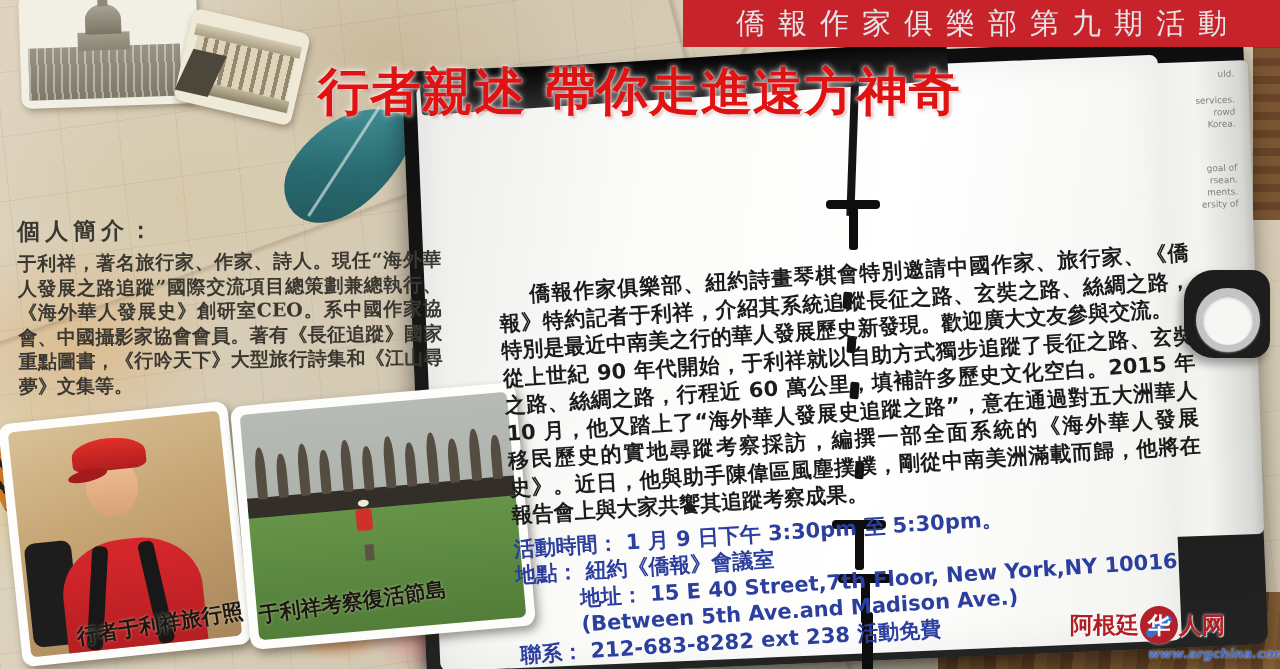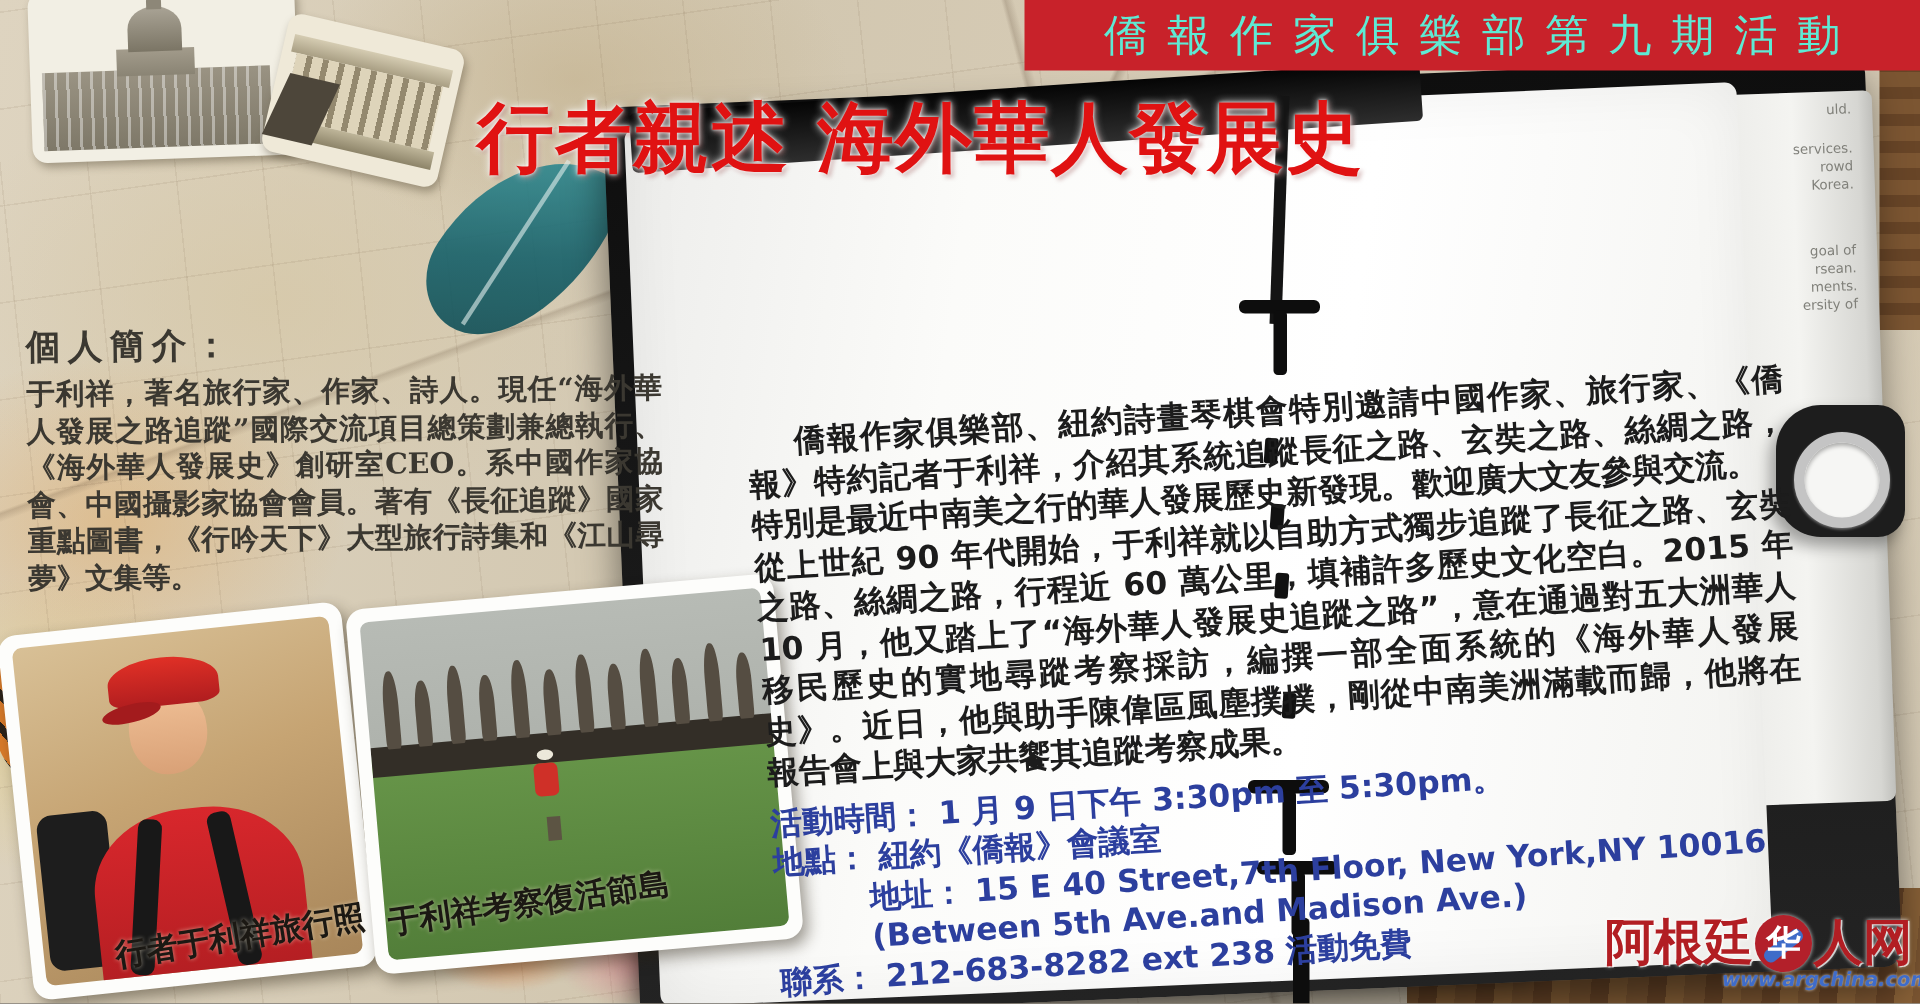--- a/index.html
+++ b/index.html
@@ -95,21 +95,21 @@
   .ring-long{position:absolute;left:862px;top:612px;width:11px;height:60px;background:#0d0d0d;border-radius:3px;}
   .ring-tab{position:absolute;left:1184px;top:270px;width:86px;height:88px;background:#1d1d1d;
     border-radius:30px 18px 18px 30px;box-shadow:-4px 6px 10px rgba(0,0,0,.35);}
   .ring-tab .ring{position:absolute;left:12px;top:18px;width:50px;height:50px;border-radius:50%;
     background:#f6f6f4;border:7px solid #c4c4c4;
     box-shadow:inset 0 2px 3px rgba(0,0,0,.3),0 1px 2px rgba(255,255,255,.4);}
 
   
   .banner{position:absolute;left:683px;top:0;width:597px;height:47px;background:#c8222a;
     display:flex;align-items:center;justify-content:center;}
-  .banner span{color:#5eead4;font-family:Liberation Serif, serif;font-size:29px;
+  .banner span{color:#e5e5e5;font-family:Liberation Serif, serif;font-size:29px;
     letter-spacing:13px;white-space:nowrap;padding-left:13px;}
   .subtitle{position:absolute;left:318px;top:58px;color:#e01212;font-weight:900;
     font-size:51px;letter-spacing:1px;white-space:nowrap;
     text-shadow:0 0 6px rgba(255,255,255,.95),0 0 2px rgba(255,255,255,.9),2px 2px 3px rgba(120,30,30,.35);}
   .main-title{position:absolute;left:156px;top:120px;color:#fcfcfa;font-weight:700;
     font-family:"DejaVu Serif",serif;font-size:66px;white-space:nowrap;
     text-shadow:4px 5px 7px rgba(0,0,0,.55),2px 2px 2px rgba(60,60,60,.55),-1px -1px 2px rgba(120,120,120,.35);}
   .bio{position:absolute;left:18px;top:214px;width:424px;color:#3b3831;
     font-family:"DejaVu Serif",serif;font-weight:600;transform:rotate(-.6deg);}
   .bio h3{margin:0 0 4px 0;font-size:23px;letter-spacing:5px;font-weight:700;}
@@ -153,21 +153,21 @@
     background:#cf3028;border-radius:4px;}
   .photoB .legs{position:absolute;left:42%;top:62%;width:9px;height:16px;background:#5c5443;}
   .photoB .hat{position:absolute;left:41%;top:42%;width:11px;height:7px;border-radius:50%;background:#ece8da;}
   .caption{position:absolute;color:#1b1813;font-size:21px;font-weight:700;
     font-family:"DejaVu Serif",serif;white-space:nowrap;text-shadow:0 0 3px rgba(235,225,200,.6);}
   .capA{left:76px;top:610px;transform:rotate(-9deg);}
   .capB{left:258px;top:588px;transform:rotate(-8deg);}
 
   
   .watermark{position:absolute;left:1070px;top:606px;display:flex;align-items:center;}
-  .watermark .wm-txt{color:#b21e23;font-size:33px;font-weight:900;
+  .watermark .wm-txt{color:#b21e23;font-size:23px;font-weight:900;
     text-shadow:0 0 3px rgba(255,255,255,.9),1px 1px 0 rgba(255,255,255,.7);white-space:nowrap;}
   .wm-logo{position:relative;width:38px;height:38px;border-radius:50%;background:#b3202a;
     display:flex;align-items:center;justify-content:center;margin:0 1px;
     box-shadow:0 0 3px rgba(255,255,255,.8);overflow:hidden;}
   .wm-logo .swash{position:absolute;left:4px;top:16px;width:30px;height:9px;background:#3f6cc9;
     transform:rotate(-38deg);border-radius:4px;}
   .wm-logo span{position:relative;color:#fff;font-size:23px;font-weight:900;}
   .wm-url{position:absolute;left:1148px;top:646px;color:#3f6cc9;font-size:13px;
     font-weight:700;font-style:italic;text-shadow:0 0 2px rgba(255,255,255,.8);}
 
@@ -287,21 +287,21 @@
     <p>從上世紀 90 年代開始，于利祥就以自助方式獨步追蹤了長征之路、玄奘之路、絲綢之路，行程近 60 萬公里，填補許多歷史文化空白。2015 年 10 月，他又踏上了“海外華人發展史追蹤之路”，意在通過對五大洲華人移民歷史的實地尋蹤考察採訪，編撰一部全面系統的《海外華人發展史》。近日，他與助手陳偉區風塵撲撲，剛從中南美洲滿載而歸，他將在報告會上與大家共饗其追蹤考察成果。</p>
     <div class="details">
       <div>活動時間： 1 月 9 日下午 3:30pm 至 5:30pm。</div>
       <div>地點： 紐約《僑報》會議室</div>
       <div class="in">地址： 15 E 40 Street,7th Floor, New York,NY 10016</div>
       <div class="in">(Between 5th Ave.and Madison Ave.)</div>
       <div>聯系： 212-683-8282 ext 238 活動免費</div>
     </div>
   </div>
 
-  <div class="subtitle z12">行者親述 海外華人發展史</div>
+  <div class="subtitle z12">行者親述 帶你走進遠方神奇</div>
 
   <div class="banner z13">
     <span>僑報作家俱樂部第九期活動</span>
   </div>
 
   <div class="watermark z14">
     <span class="wm-txt">阿根廷</span>
     <span class="wm-logo">
       <span class="swash"></span>
       <span>华</span>

